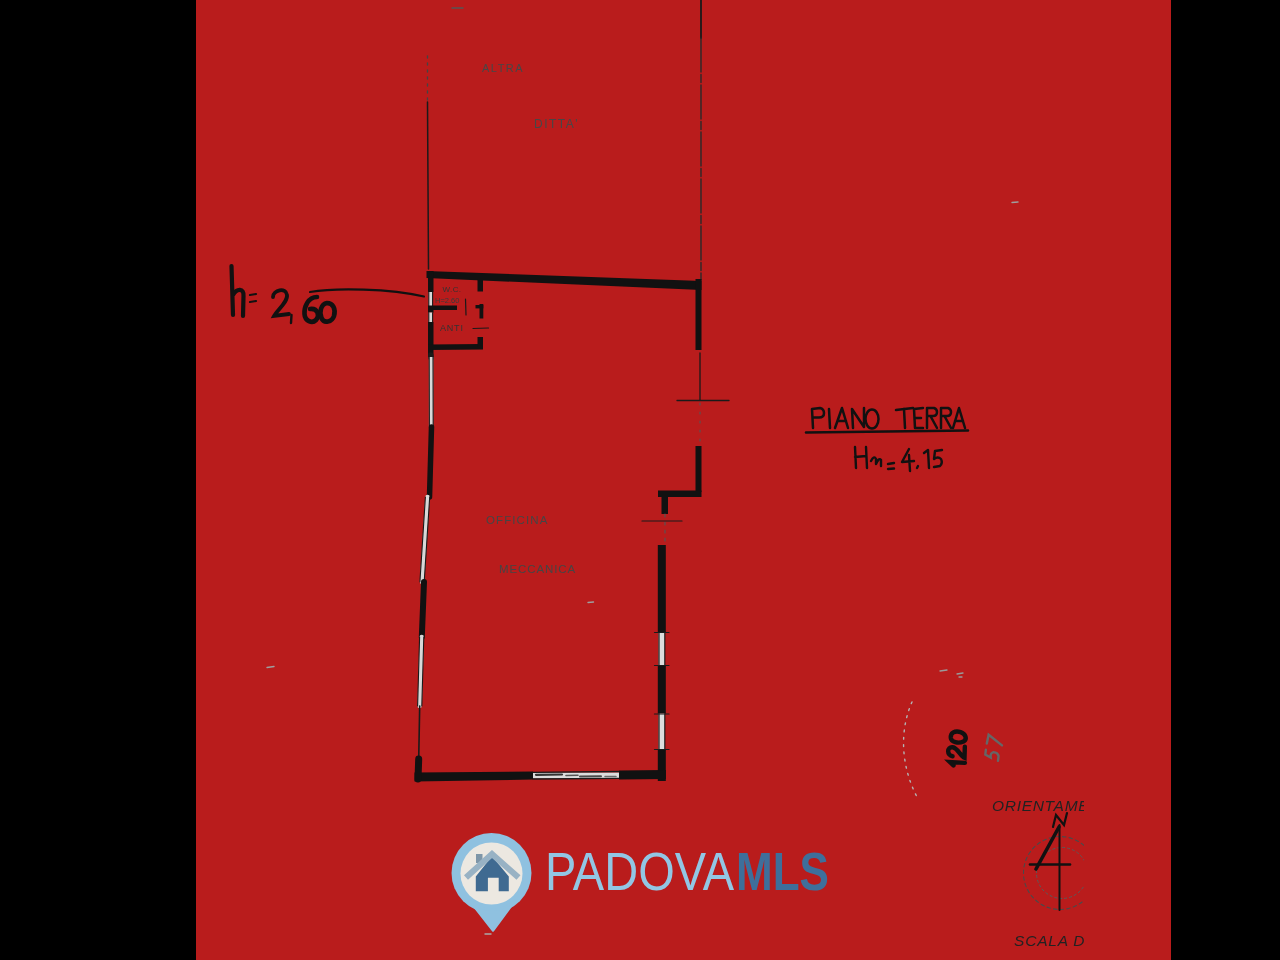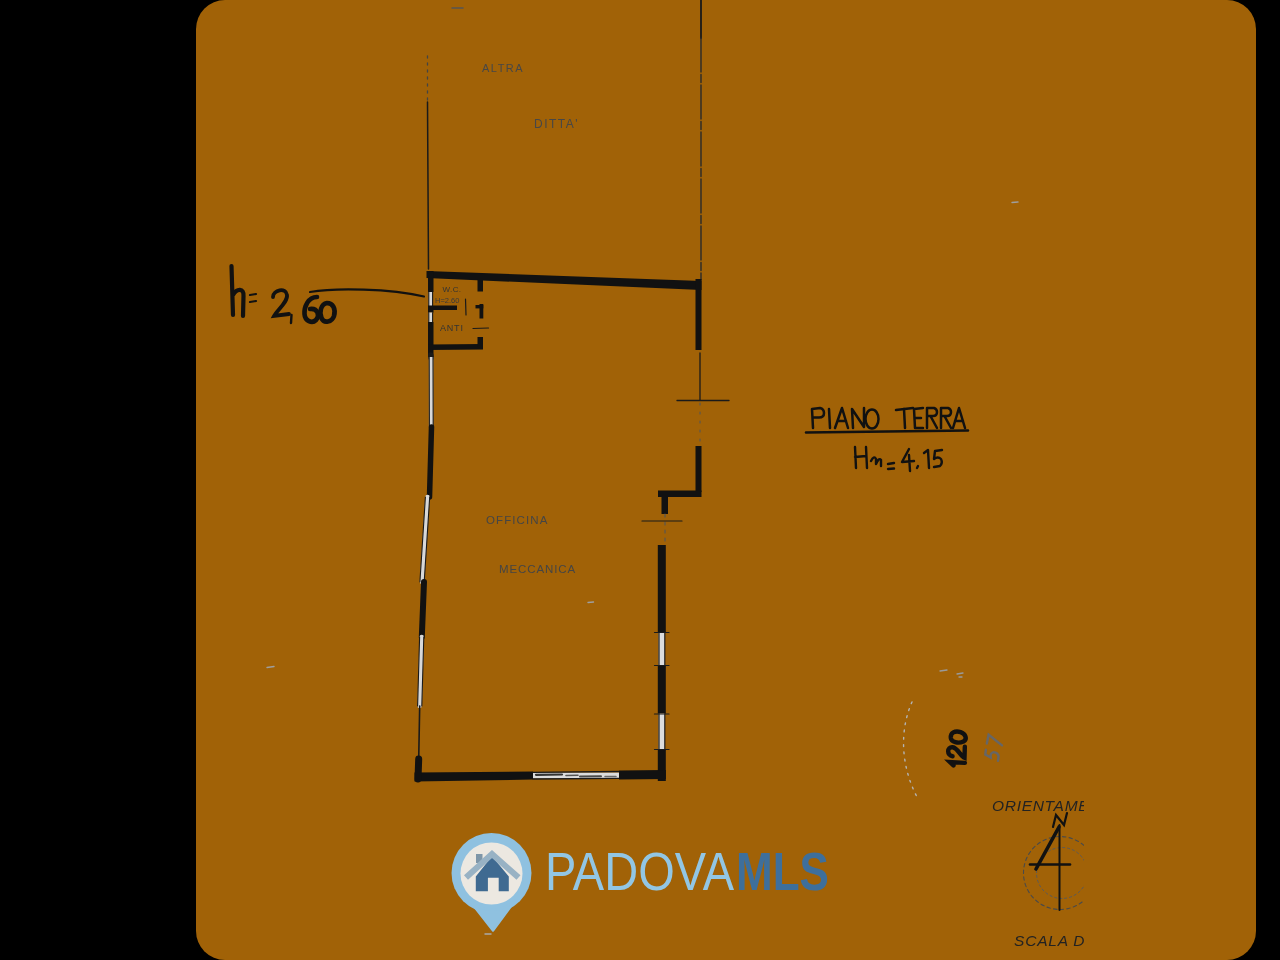--- a/index.html
+++ b/index.html
@@ -1,16 +1,16 @@
 <!DOCTYPE html>
 <html><head>
 <meta charset="utf-8">
 <style>
   html,body{margin:0;padding:0;background:#000;width:1280px;height:960px;overflow:hidden;}
-  .page{position:absolute;left:196px;top:0;width:1060px;height:960px;background:#a16207;border-radius:29px;}
+  .page{position:absolute;left:196px;top:0;width:975px;height:960px;background:#b91c1c;}
   svg text{font-family:"Liberation Sans", sans-serif;}
 </style>
 </head>
 <body>
 
 <div class="page">
 <svg width="888" height="960" viewBox="196 0 888 960" xmlns="http://www.w3.org/2000/svg">
   <g fill="none" stroke="#1a1a1a" stroke-linecap="round">
 
   <line x1="452" y1="8" x2="463" y2="8" stroke="#555" stroke-width="1.5"></line>

